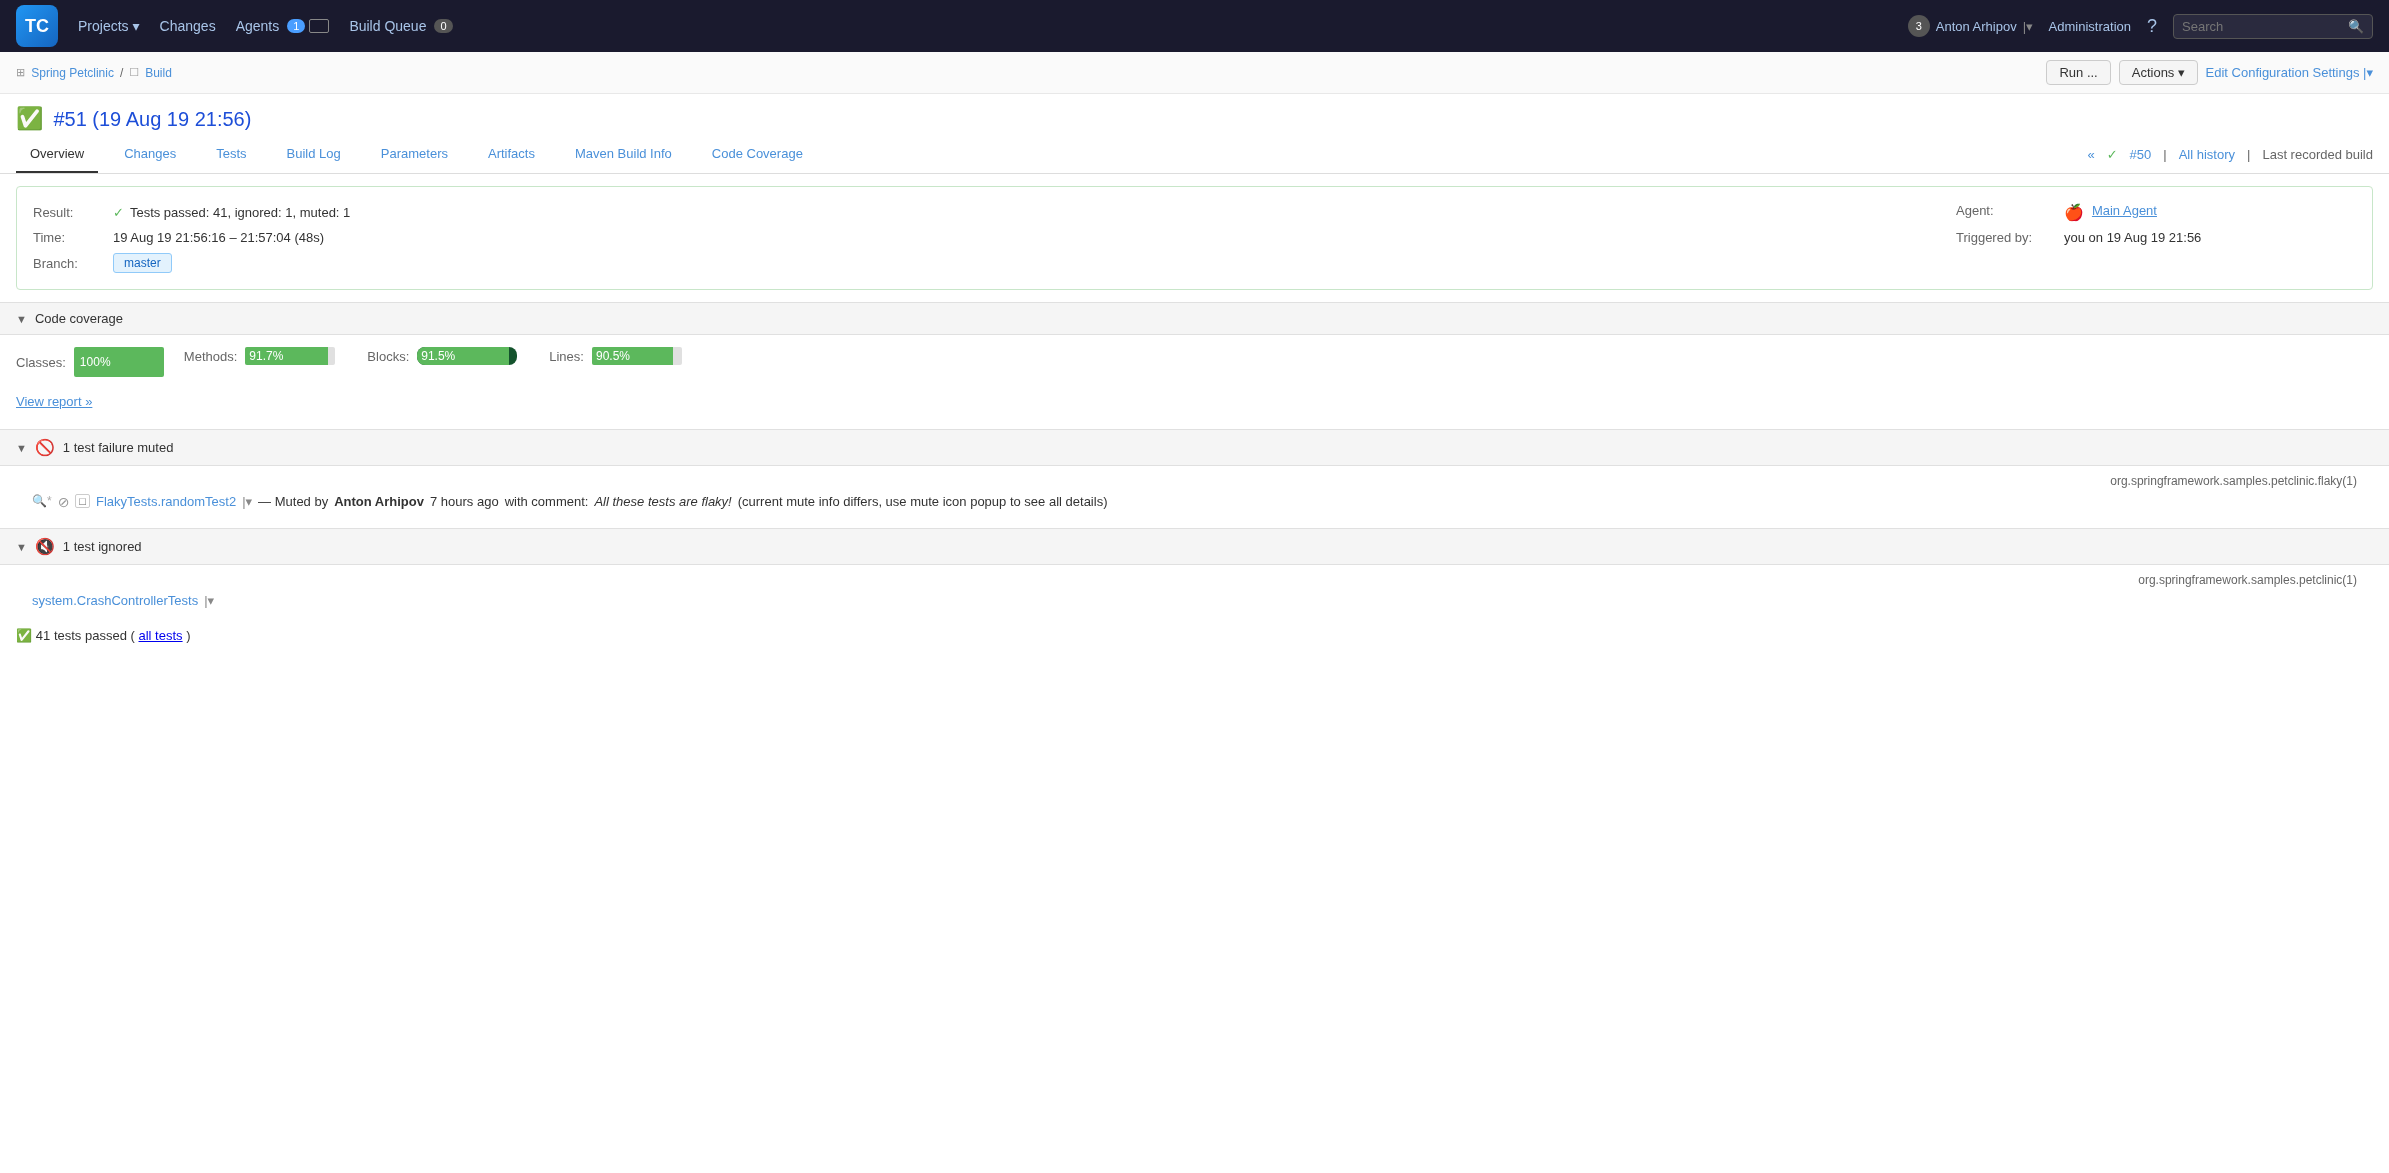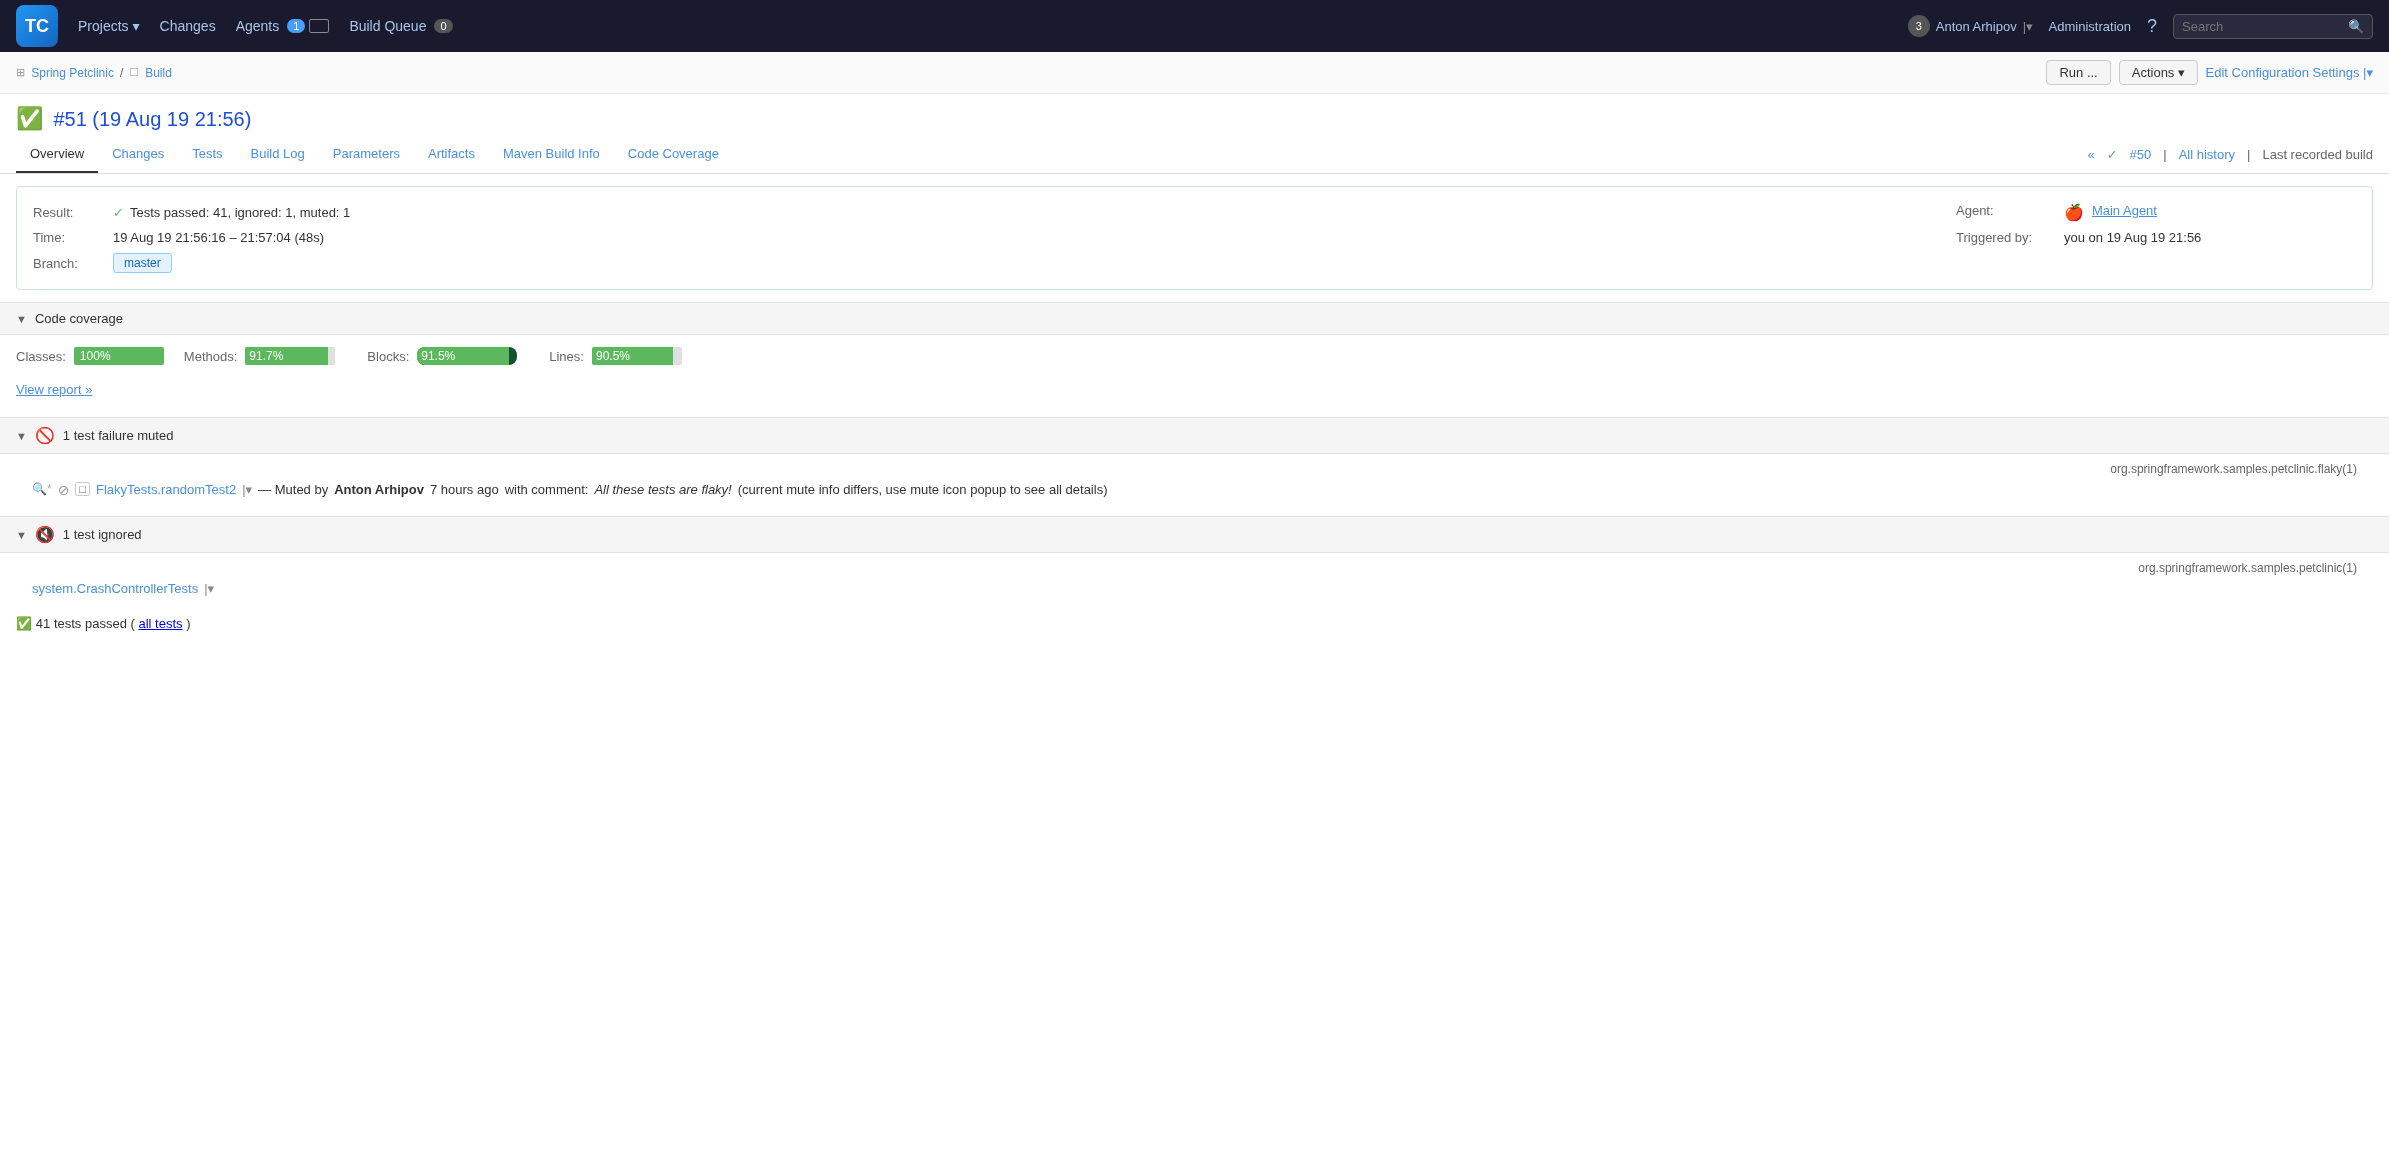--- a/index.html
+++ b/index.html
@@ -53,21 +53,21 @@
       padding: 12px 16px 4px; display: flex; align-items: center; gap: 10px;
     }
     .build-title {
       font-size: 20px; font-weight: 400; color: #1d4ed8;
     }
     .success-icon { color: #5cb85c; font-size: 22px; }
 
     
     .tabs {
       display: flex; align-items: center; padding: 0 16px;
-      border-bottom: 1px solid #ddd; gap: 0;
+      border-bottom: 1px solid #ddd; gap: 12px;
     }
     .tab {
       padding: 10px 14px; cursor: pointer; font-size: 13px; color: #4a90d9;
       border-bottom: 2px solid transparent; white-space: nowrap;
     }
     .tab.active { color: #333; border-bottom: 2px solid #333; font-weight: 500; }
     .tab-nav-right { margin-left: auto; display: flex; align-items: center; gap: 12px; font-size: 13px; color: #666; }
     .tab-nav-right a { color: #4a90d9; text-decoration: none; }
 
     
@@ -93,21 +93,21 @@
       margin-top: 8px; cursor: pointer;
     }
     .section-header-text { font-weight: 500; font-size: 13px; }
     .chevron { color: #666; font-size: 11px; }
 
     
     .coverage-section { padding: 12px 16px; }
     .coverage-bars { display: flex; align-items: flex-start; gap: 20px; flex-wrap: wrap; }
     .coverage-item { display: flex; align-items: center; gap: 8px; }
     .coverage-label { color: #666; font-size: 13px; }
-    .coverage-bar-bg { background: #e0e0e0; height: 18px; border-radius: 2px; overflow: hidden; display: flex; }
+    .coverage-bar-bg { background: #e0e0e0; height: 30px; border-radius: 2px; overflow: hidden; display: flex; }
     .coverage-bar-fill { background: #5cb85c; height: 100%; }
     .coverage-pct { font-size: 12px; color: #333; padding: 0 4px; }
     .view-report { color: #4a90d9; font-size: 13px; cursor: pointer; display: block; margin-top: 17px; }
 
     
     .test-group { padding: 6px 16px; }
     .test-group-name { color: #666; font-size: 12px; padding: 2px 16px; text-align: right; }
     .test-item { display: flex; align-items: flex-start; gap: 6px; padding: 4px 16px; font-size: 13px; }
     .test-link { color: #4a90d9; text-decoration: none; cursor: pointer; }
     .italic { font-style: italic; }

